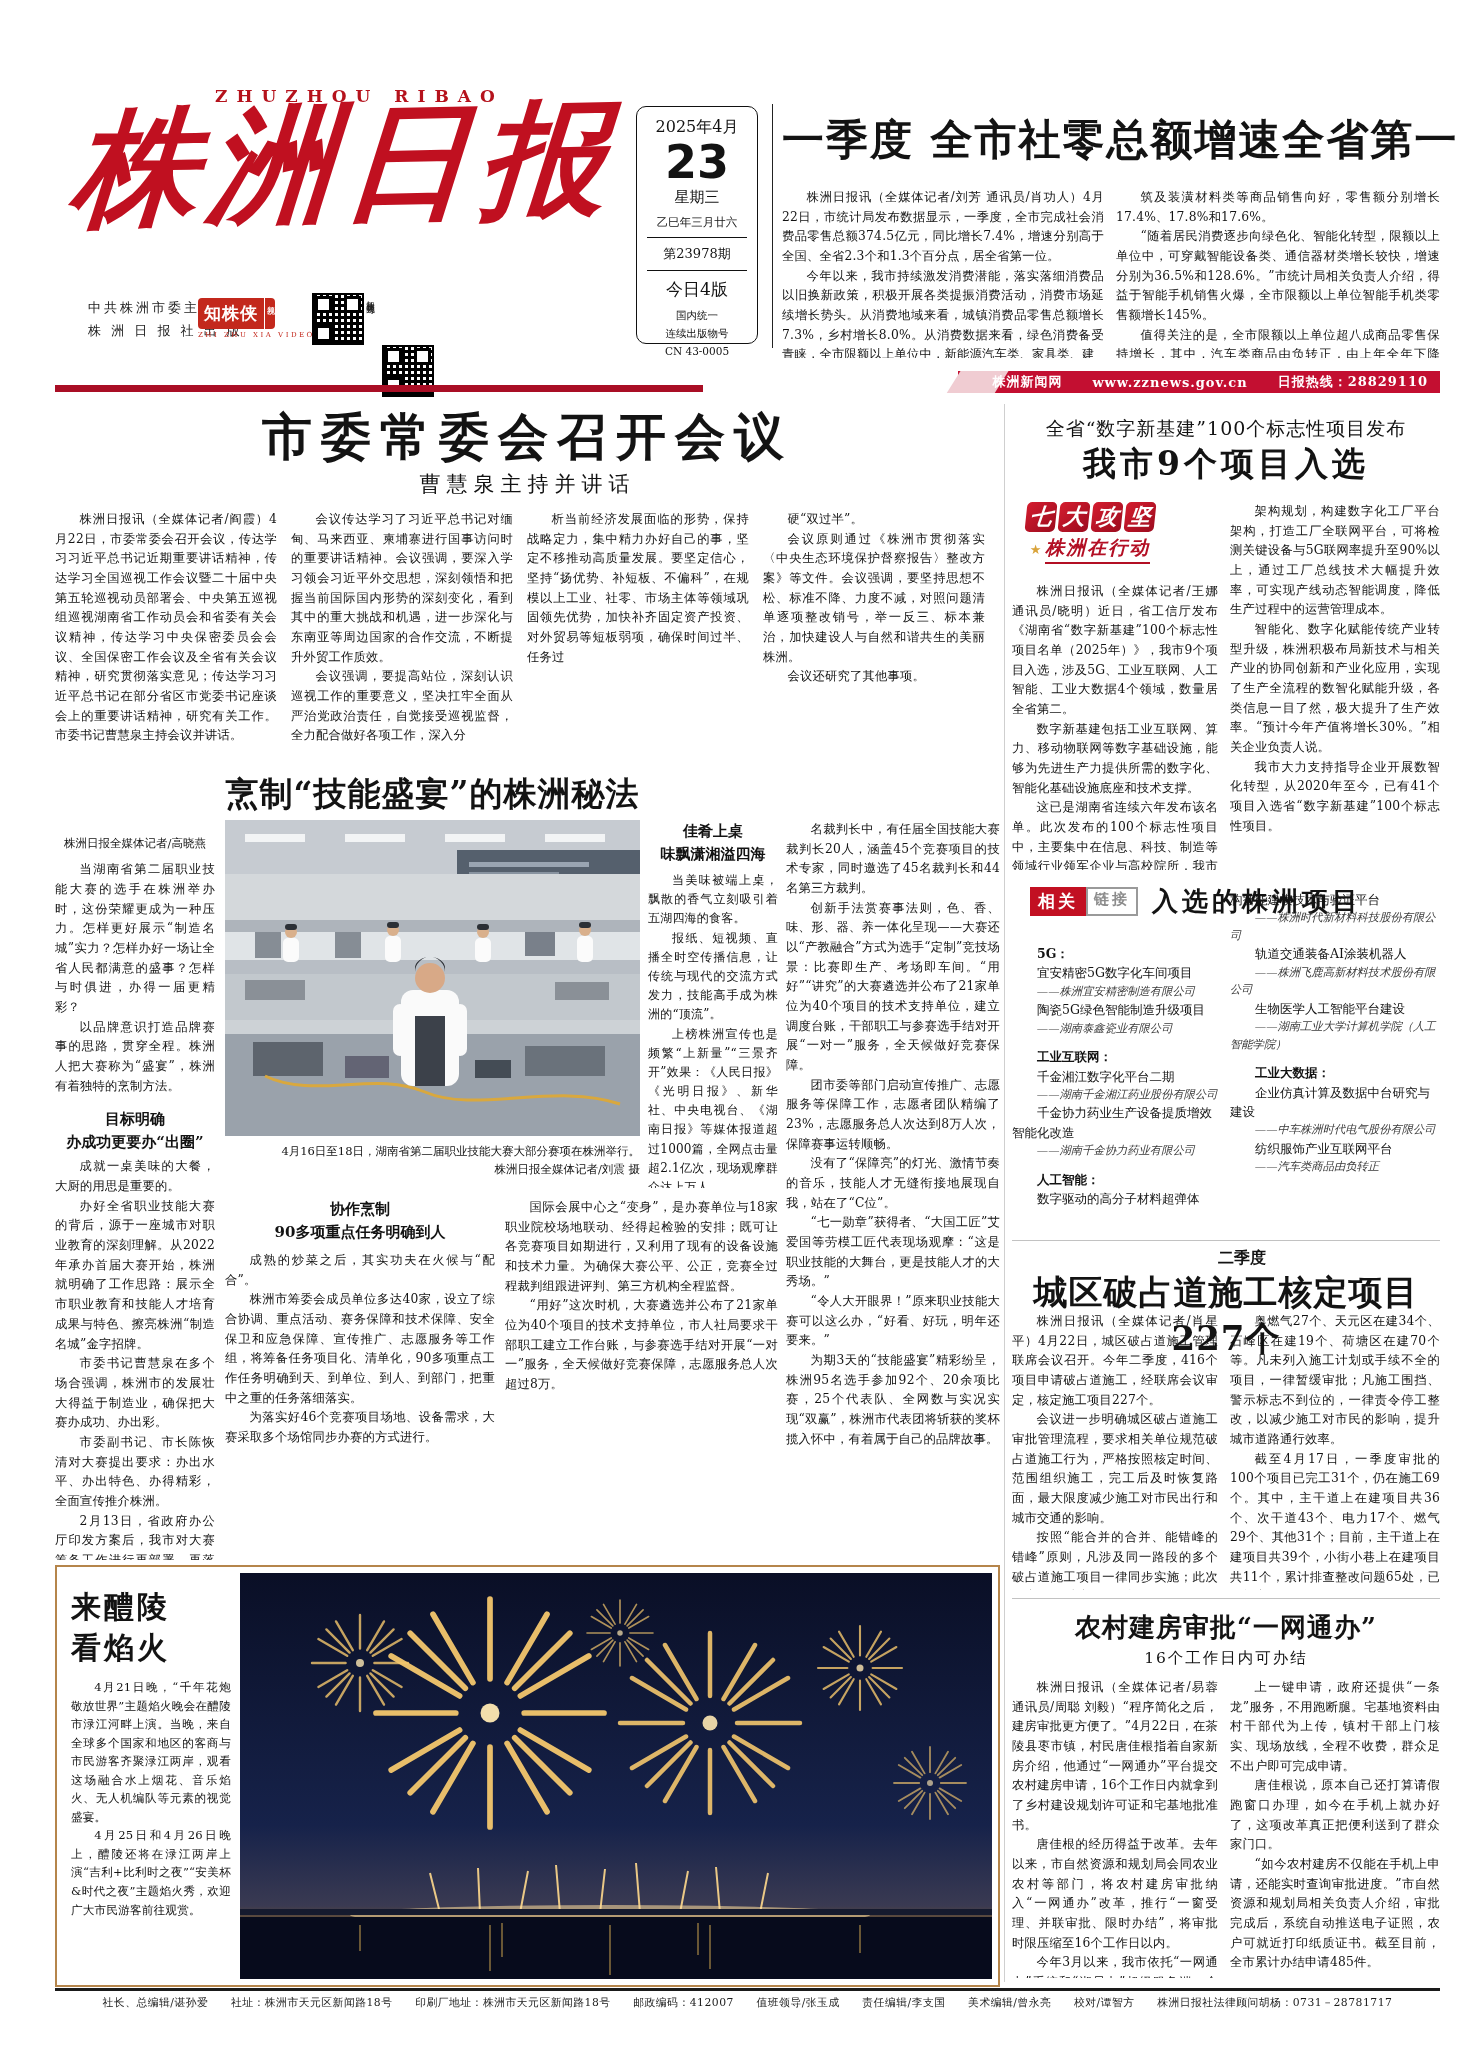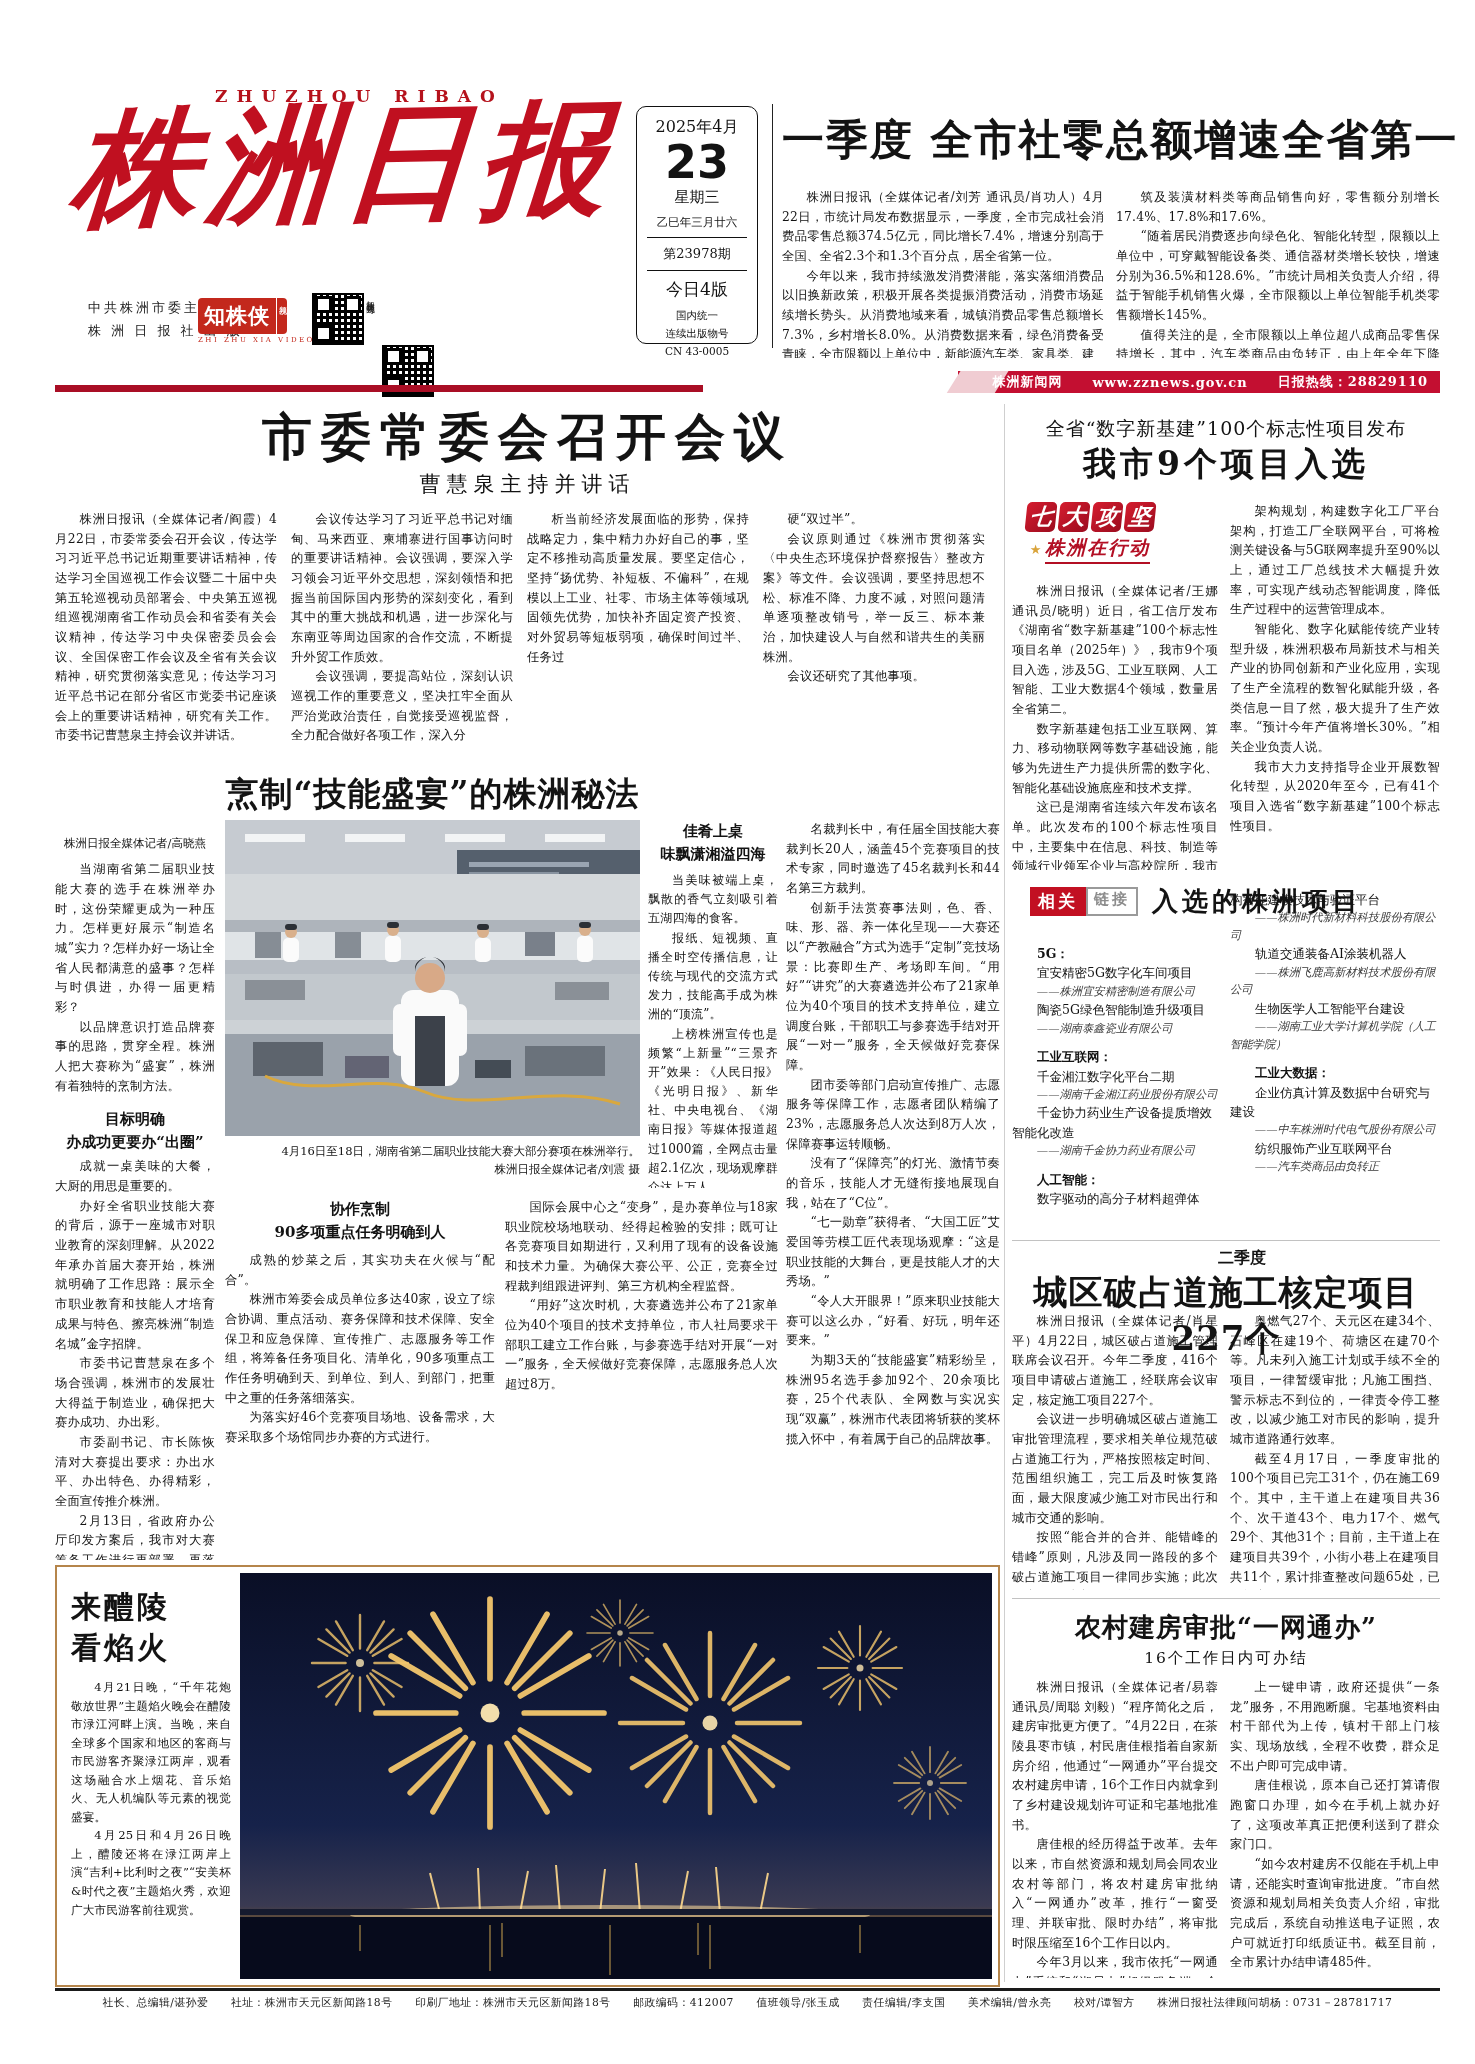--- a/index.html
+++ b/index.html
@@ -9,21 +9,21 @@
   .ctr{text-align:center;}
   .bodytext{font-size:12.3px;line-height:1.6;text-align:justify;letter-spacing:.2px;overflow:hidden;}
   .bodytext p{margin:0;text-indent:2em;}
   .caption p{text-indent:0;text-align:right;margin:0;}
   
   .mh-en{color:#b5121c;font-weight:bold;font-size:17px;letter-spacing:9px;}
   .mh-title{color:#c01020;font-weight:900;font-size:126px;line-height:1;letter-spacing:10px;
             font-style:italic;transform:rotate(-1.2deg) skewX(-5deg);white-space:nowrap;}
   .pub{font-size:13px;letter-spacing:3px;line-height:1.75;color:#222;}
   .vlogo-row{display:flex;align-items:stretch;}
-  .vlogo-main{background:#c3281c;color:#fff;font-weight:900;font-size:21px;letter-spacing:1px;
+  .vlogo-main{background:#c3281c;color:#fff;font-weight:900;font-size:17px;letter-spacing:1px;
               padding:4px 6px;border-radius:4px 0 0 4px;}
   .vlogo-tag{background:#c3281c;color:#fff;font-size:8px;writing-mode:vertical-rl;padding:2px 1px;
              border-left:1px solid #fff;border-radius:0 4px 4px 0;line-height:1;}
   .vlogo-sub{color:#c3281c;font-size:7px;letter-spacing:2.5px;margin-top:2px;text-align:center;}
   .qr{width:48px;height:48px;border:2px solid #000;background:
       repeating-linear-gradient(0deg,#000 0 3px,rgba(255,255,255,0) 3px 6px),
       repeating-linear-gradient(90deg,#000 0 3px,#fff 3px 6px);position:relative;}
   .qr:before,.qr:after{content:"";position:absolute;width:11px;height:11px;background:#fff;border:3px solid #000;top:1px;}
   .qr:before{left:1px;} .qr:after{right:1px;}
   .qr .fz{position:absolute;width:11px;height:11px;background:#fff;border:3px solid #000;bottom:1px;left:1px;}

